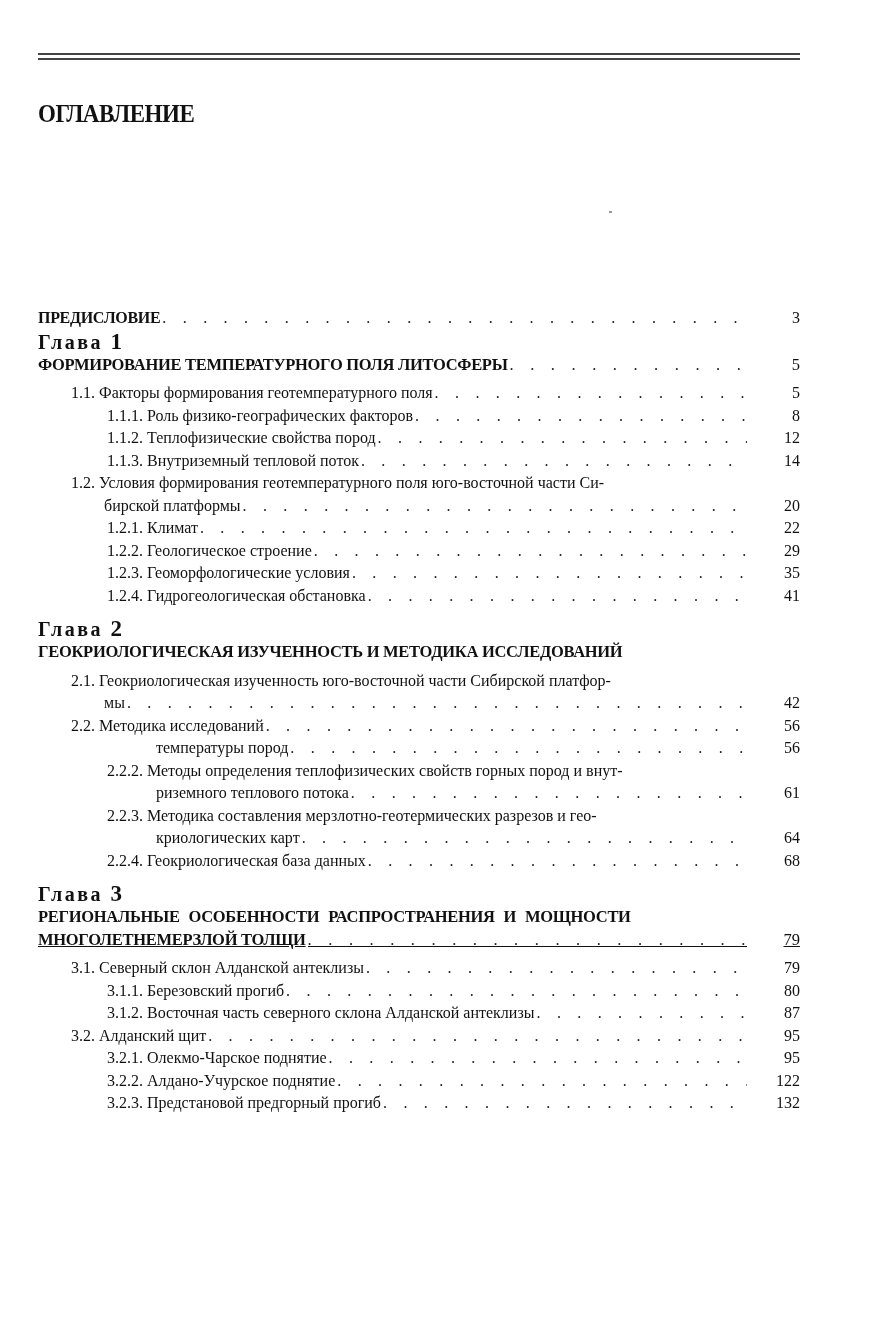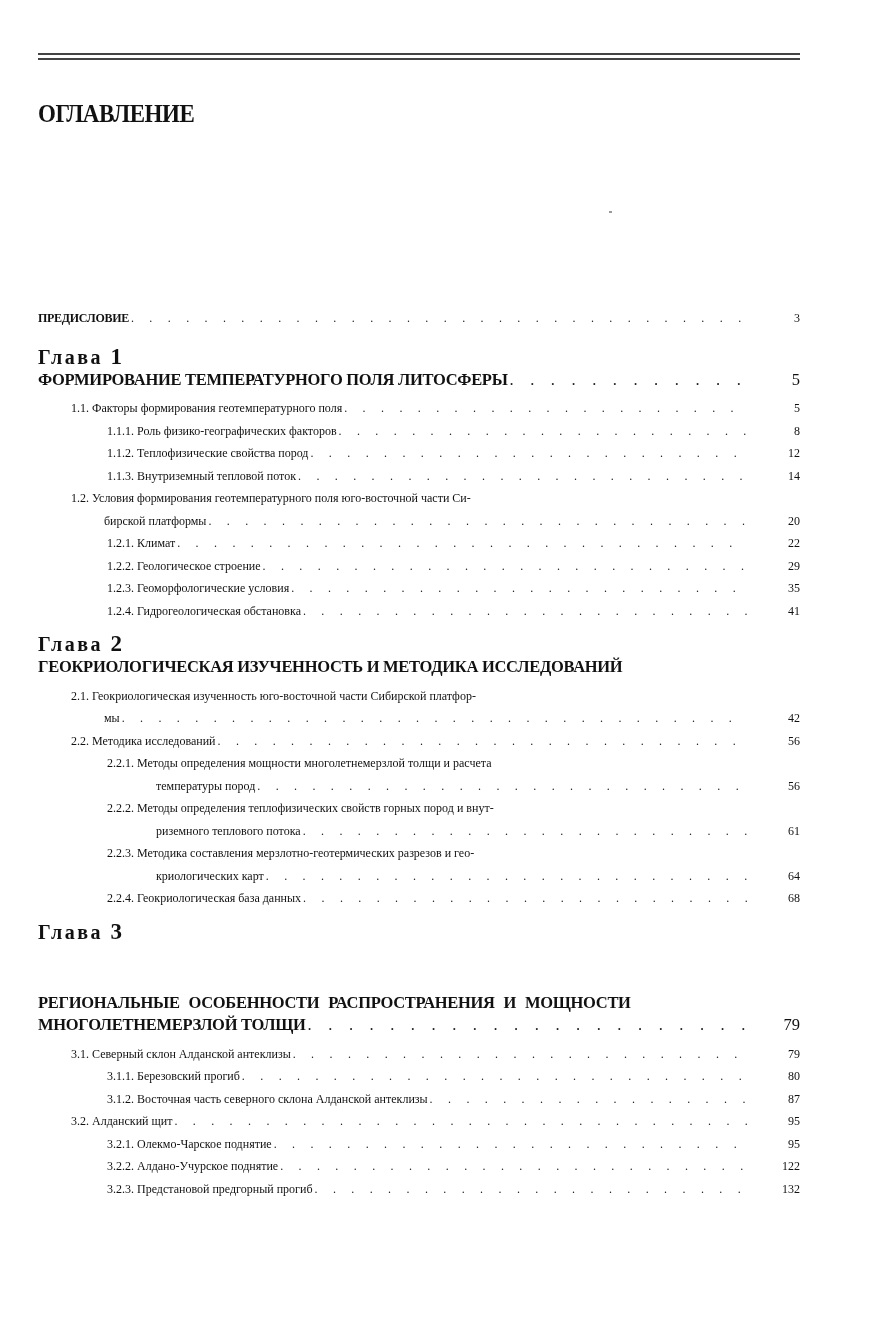--- a/index.html
+++ b/index.html
@@ -10,36 +10,36 @@
   .rule { position: absolute; left: 38px; width: 762px; height: 2px; background: #444; }
   .rule.r1 { top: 53px; }
   .rule.r2 { top: 58px; }
   .title {
     position: absolute; left: 38px; top: 100px;
     font-family: "Liberation Serif", serif; font-weight: bold; font-size: 25px;
     letter-spacing: -0.5px; transform: scaleX(0.92); transform-origin: left;
   }
   .speck { position: absolute; left: 609px; top: 211px; width: 3px; height: 2px; background: #999; }
   .toc { position: absolute; left: 38px; top: 307px; width: 762px; }
-  .row { position: relative; display: flex; align-items: flex-end; font-size: 12px; line-height: 22.5px; }
+  .row { position: relative; display: flex; align-items: flex-end; font-size: 16px; line-height: 22.5px; }
   .row .text { white-space: nowrap; }
   .row .dots {
     flex: 1; overflow: hidden; white-space: nowrap; margin: 0 8px 0 2px;
     letter-spacing: 6.2px; color: #222; min-width: 10px;
   }
   .row .page { width: 45px; text-align: right; flex: none; margin-right: 0px; }
   .row.wrap { display: block; }
   .row.wrap .line1 { display: block; white-space: nowrap; }
   .row.wrap .line2 { display: flex; }
   .lvl0 .text { font-weight: bold; letter-spacing: -0.3px; }
   .lvl1 { padding-left: 33px; }
   .lvl2 { padding-left: 69px; }
   .lvl1 .line2 { padding-left: 33px; }
   .lvl2 .line2 { padding-left: 49px; }
-  .lvl0 .line2 { padding-left: 0; }
+  .lvl0 .line2 { padding-left: 0; text-decoration: underline; }
   .chapter-label {
     font-weight: bold; font-size: 20px; line-height: 24px; letter-spacing: 2.5px;
     margin-top: 10px;
   }
   .chapter-label .num { font-size: 23px; letter-spacing: 0; }
   .chapter-title { font-size: 16.5px; margin-bottom: 6px; }
 </style>
 </head>
 <body>
 
@@ -49,21 +49,21 @@
 <div class="speck"></div>
 
 <div class="toc">
 
   <div class="row lvl0">
     <span class="text">ПРЕДИСЛОВИЕ</span>
     <span class="dots">. . . . . . . . . . . . . . . . . . . . . . . . . . . . . . . . . . . . . . . . . . . . . . . . . . . . . . . . . . . . . . . . . . . . . . . .</span>
     <span class="page">3</span>
   </div>
 
-  <div class="chapter-label" style="margin-top:15px;">
+  <div class="chapter-label" style="margin-top:0;">
     <span>Глава</span>
     <span class="num">1</span>
   </div>
   <div class="row lvl0 chapter-title">
     <span class="text">ФОРМИРОВАНИЕ ТЕМПЕРАТУРНОГО ПОЛЯ ЛИТОСФЕРЫ</span>
     <span class="dots">. . . . . . . . . . . . . . . . . . . . . . . . . . . . . . . . . . . . . . . . . . . . . . . . . . . . . . . . . . . . . . . . . . . . . . . .</span>
     <span class="page">5</span>
   </div>
   <div class="row lvl1">
     <span class="text">1.1. Факторы формирования геотемпературного поля</span>
@@ -128,21 +128,20 @@
       <span class="dots">. . . . . . . . . . . . . . . . . . . . . . . . . . . . . . . . . . . . . . . . . . . . . . . . . . . . . . . . . . . . . . . . . . . . . . . .</span>
       <span class="page">42</span>
     </span>
   </div>
   <div class="row lvl1">
     <span class="text">2.2. Методика исследований</span>
     <span class="dots">. . . . . . . . . . . . . . . . . . . . . . . . . . . . . . . . . . . . . . . . . . . . . . . . . . . . . . . . . . . . . . . . . . . . . . . .</span>
     <span class="page">56</span>
   </div>
   <div class="row wrap lvl2">
-    <span class="line1">2.2.1. Методы определения мощности многолетнемерзлой толщи и расчета</span>
     <span class="line2">
       <span class="text">температуры пород</span>
       <span class="dots">. . . . . . . . . . . . . . . . . . . . . . . . . . . . . . . . . . . . . . . . . . . . . . . . . . . . . . . . . . . . . . . . . . . . . . . .</span>
       <span class="page">56</span>
     </span>
   </div>
   <div class="row wrap lvl2">
     <span class="line1">2.2.2. Методы определения теплофизических свойств горных пород и внут-</span>
     <span class="line2">
       <span class="text">риземного теплового потока</span>
@@ -162,21 +161,21 @@
     <span class="text">2.2.4. Геокриологическая база данных</span>
     <span class="dots">. . . . . . . . . . . . . . . . . . . . . . . . . . . . . . . . . . . . . . . . . . . . . . . . . . . . . . . . . . . . . . . . . . . . . . . .</span>
     <span class="page">68</span>
   </div>
 
   <div class="chapter-label">
     <span>Глава</span>
     <span class="num">3</span>
   </div>
   <div class="row wrap lvl0 chapter-title">
-    <span class="line1 text" style="font-weight:bold;word-spacing:5px;margin-top:48px;">РЕГИОНАЛЬНЫЕ ОСОБЕННОСТИ РАСПРОСТРАНЕНИЯ И МОЩНОСТИ</span>
+    <span class="line1 text" style="font-weight:bold;word-spacing:5px;">РЕГИОНАЛЬНЫЕ ОСОБЕННОСТИ РАСПРОСТРАНЕНИЯ И МОЩНОСТИ</span>
     <span class="line2">
       <span class="text">МНОГОЛЕТНЕМЕРЗЛОЙ ТОЛЩИ</span>
       <span class="dots">. . . . . . . . . . . . . . . . . . . . . . . . . . . . . . . . . . . . . . . . . . . . . . . . . . . . . . . . . . . . . . . . . . . . . . . .</span>
       <span class="page">79</span>
     </span>
   </div>
   <div class="row lvl1">
     <span class="text">3.1. Северный склон Алданской антеклизы</span>
     <span class="dots">. . . . . . . . . . . . . . . . . . . . . . . . . . . . . . . . . . . . . . . . . . . . . . . . . . . . . . . . . . . . . . . . . . . . . . . .</span>
     <span class="page">79</span>

